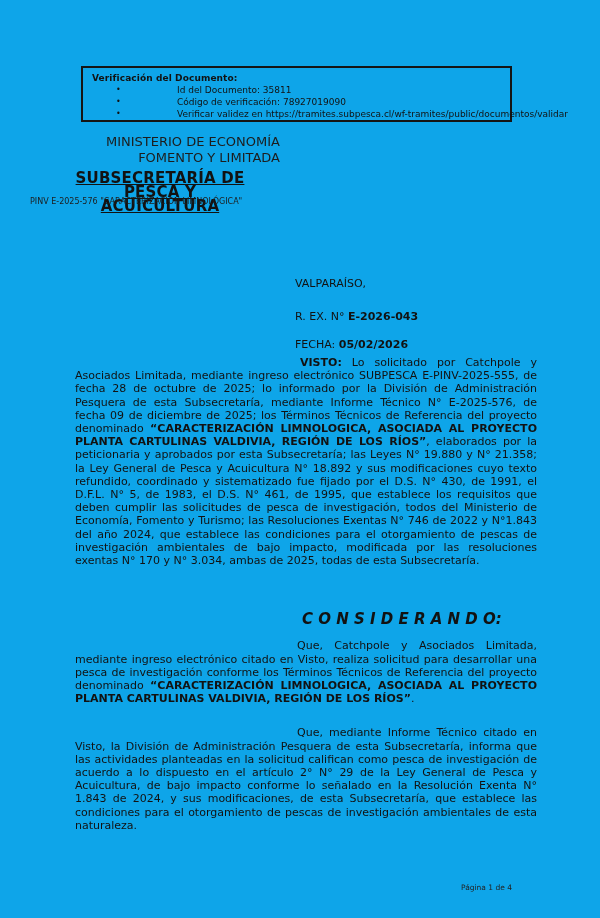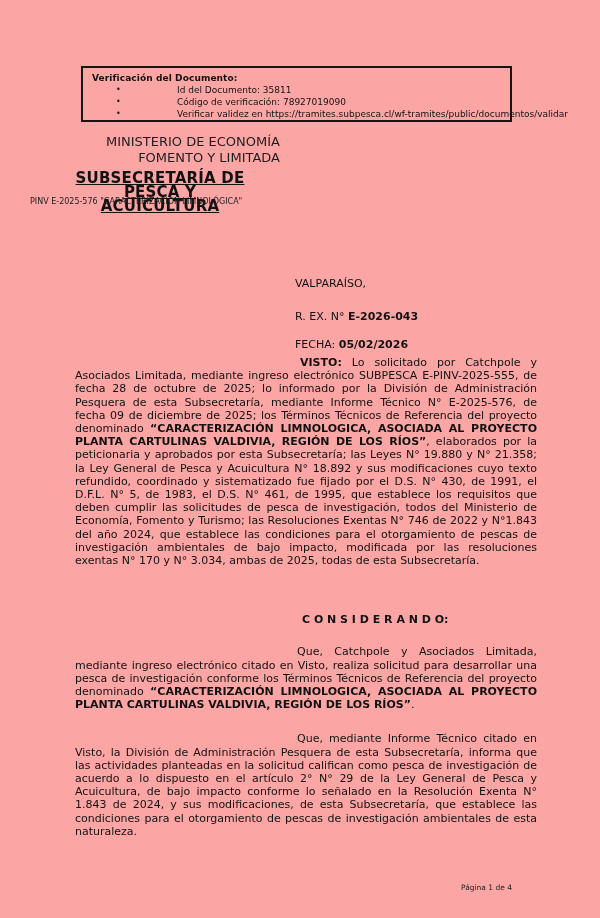--- a/index.html
+++ b/index.html
@@ -4,21 +4,21 @@
 <style>
   html, body {
     margin: 0;
     padding: 0;
     background: #ffffff;
   }
   .page {
     position: relative;
     width: 600px;
     height: 918px;
-    background: #fca5a5;
+    background: #0ea5e9;
     font-family: "DejaVu Sans", "Liberation Sans", sans-serif;
     color: #121212;
     overflow: hidden;
   }
 
   
   .verify-box {
     position: absolute;
     left: 81px;
     top: 66px;
@@ -126,24 +126,25 @@
     left: 75px;
     top: 356px;
     width: 462px;
     font-size: 11px;
     line-height: 13.2px;
     text-align: justify;
   }
   .body-text p { margin: 0; }
   .visto-paragraph { text-indent: 225px; }
   .considerando-heading {
-    margin: 46px 0 19px 227px;
+    margin: 46px 0 13px 227px;
     font-weight: bold;
-    font-size: 11px;
+    font-size: 15px;
     text-align: left;
+    font-style: italic;
   }
   .considerando-p1 { text-indent: 222px; }
   .considerando-p2 { text-indent: 222px; margin-top: 21px !important; }
 
   
   .page-footer {
     position: absolute;
     top: 883px;
     left: 0;
     width: 512px;

